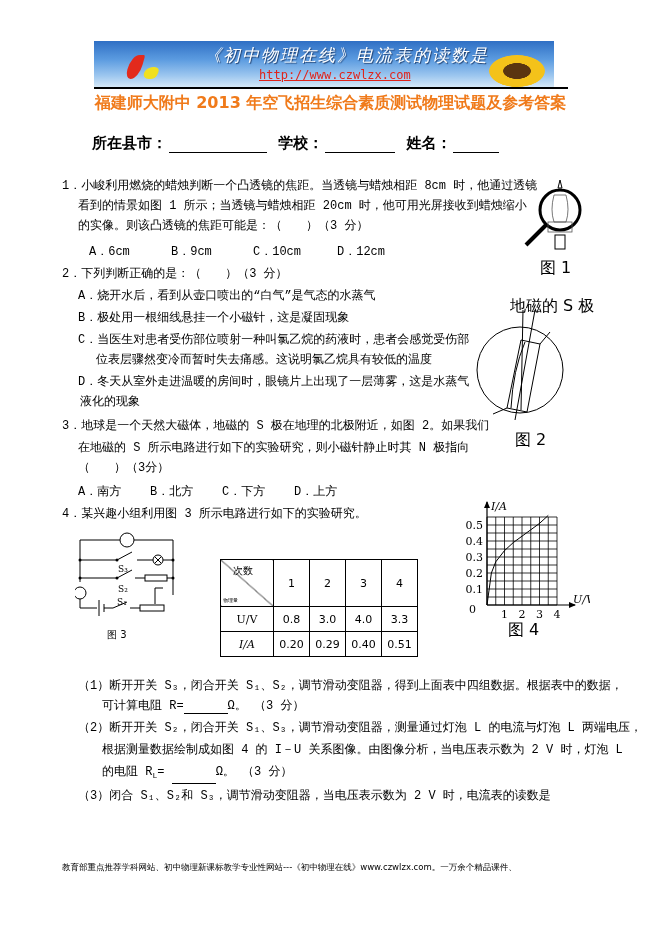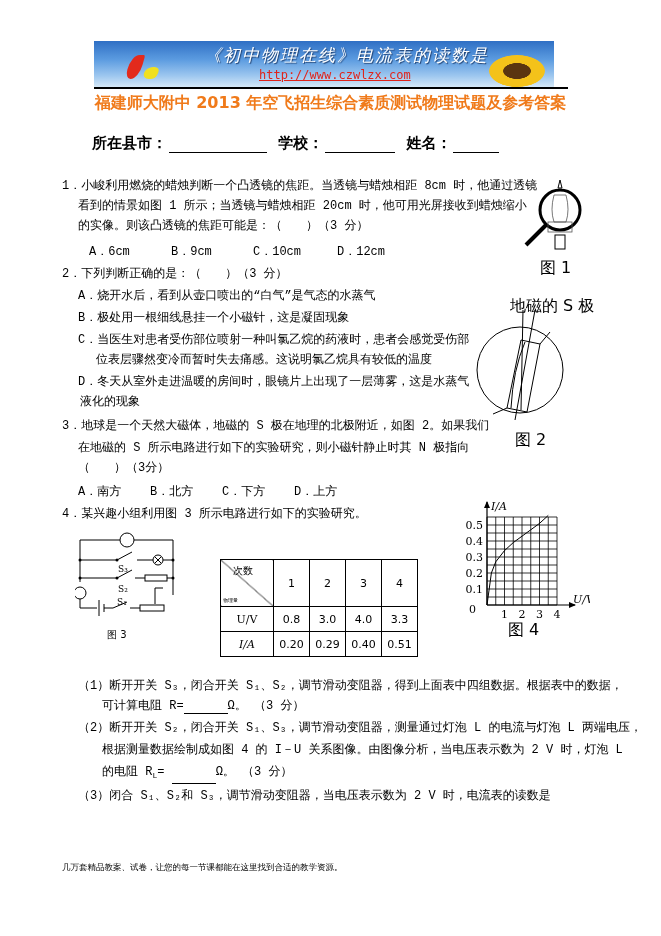--- a/index.html
+++ b/index.html
@@ -222,14 +222,14 @@
   <span>可计算电阻 R=</span><span class="ans-blank"></span><span>Ω。 （3 分）</span>
 </div>
 <div class="line" style="left:78px;top:720px">（2）断开开关 S₂，闭合开关 S₁、S₃，调节滑动变阻器，测量通过灯泡 L 的电流与灯泡 L 两端电压，</div>
 <div class="line" style="left:102px;top:742px">根据测量数据绘制成如图 4 的 I－U 关系图像。由图像分析，当电压表示数为 2 V 时，灯泡 L</div>
 <div class="line" style="left:102px;top:764px">
   <span>的电阻 R</span><sub>L</sub>= <span class="ans-blank"></span><span>Ω。 （3 分）</span>
 </div>
 <div class="line" style="left:78px;top:788px">（3）闭合 S₁、S₂和 S₃，调节滑动变阻器，当电压表示数为 2 V 时，电流表的读数是</div>
 
 <div class="abs footer">
-  <div>几万套精品教案、试卷，让您的每一节课都能在这里找到合适的教学资源。</div>
+  <div>教育部重点推荐学科网站、初中物理新课标教学专业性网站---《初中物理在线》www.czwlzx.com。一万余个精品课件、</div>
 </div>
 
 </body></html>

